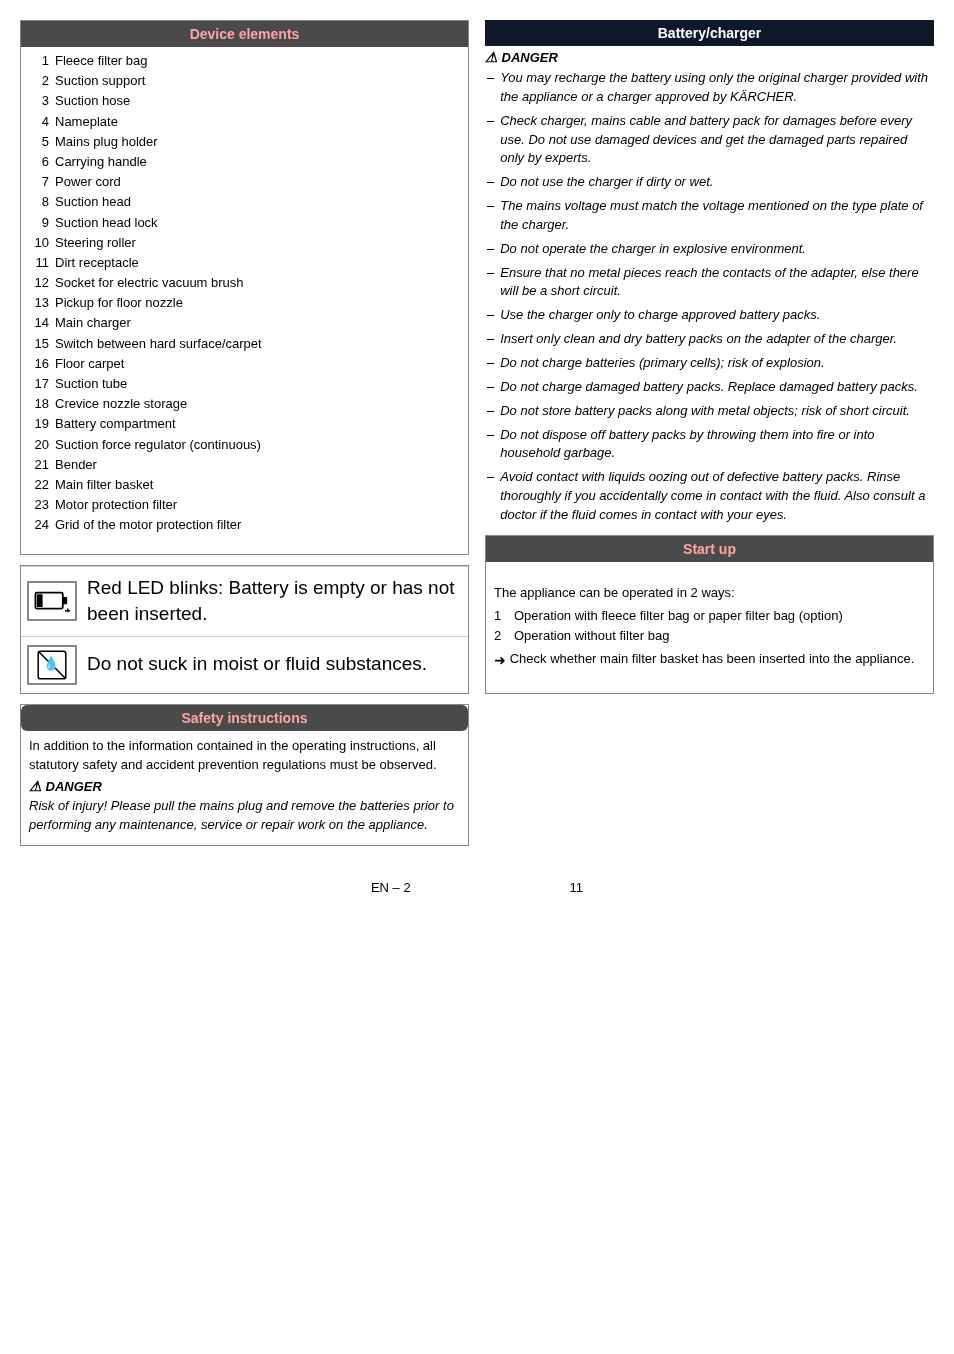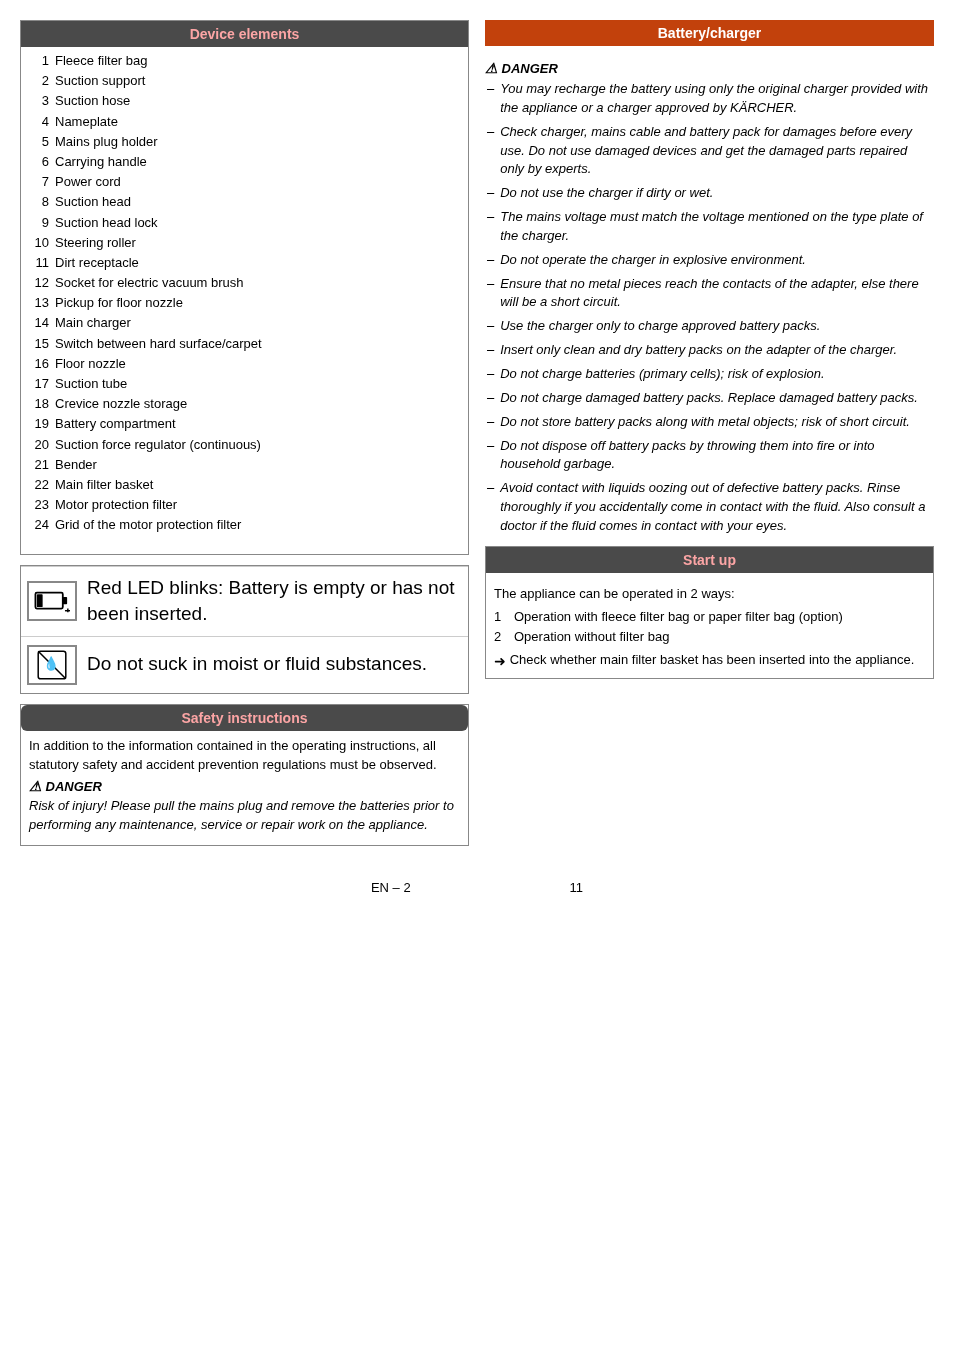--- a/index.html
+++ b/index.html
@@ -116,27 +116,27 @@
     .danger-text {
       font-style: italic;
       font-size: 13px;
       line-height: 1.45;
     }
     
     .battery-section {
       margin-bottom: 10px;
     }
     .battery-header {
-      background: #c2410c;
+      background: #0f172a;
       color: #fff;
       text-align: center;
       font-weight: bold;
       font-size: 14px;
       padding: 5px 8px;
-      margin-bottom: 14px;
+      margin-bottom: 3px;
     }
     .battery-danger {
       display: flex;
       align-items: center;
       gap: 4px;
       font-weight: bold;
       font-style: italic;
       font-size: 13px;
       margin-bottom: 4px;
     }
@@ -155,24 +155,24 @@
     }
     .bullet-list li::before {
       content: "–";
       flex-shrink: 0;
     }
     .startup-section {
       border: 1px solid #888;
       margin-top: 6px;
     }
     .startup-section .section-header {
-      margin-bottom: 6px;
+      margin-bottom: 0;
     }
     .startup-content {
-      padding: 6px 8px;
+      padding: 22px 8px;
     }
     .startup-content p {
       font-size: 13px;
       line-height: 1.45;
       margin-bottom: 4px;
     }
     .startup-list {
       list-style: none;
       padding: 0;
       margin: 4px 0;
@@ -281,21 +281,21 @@
           <li>
             <span class="item-num">14</span>
             <span class="item-text">Main charger</span>
           </li>
           <li>
             <span class="item-num">15</span>
             <span class="item-text">Switch between hard surface/carpet</span>
           </li>
           <li>
             <span class="item-num">16</span>
-            <span class="item-text">Floor nozzle</span>
+            <span class="item-text">Floor carpet</span>
           </li>
           <li>
             <span class="item-num">17</span>
             <span class="item-text">Suction tube</span>
           </li>
           <li>
             <span class="item-num">18</span>
             <span class="item-text">Crevice nozzle storage</span>
           </li>
           <li>

